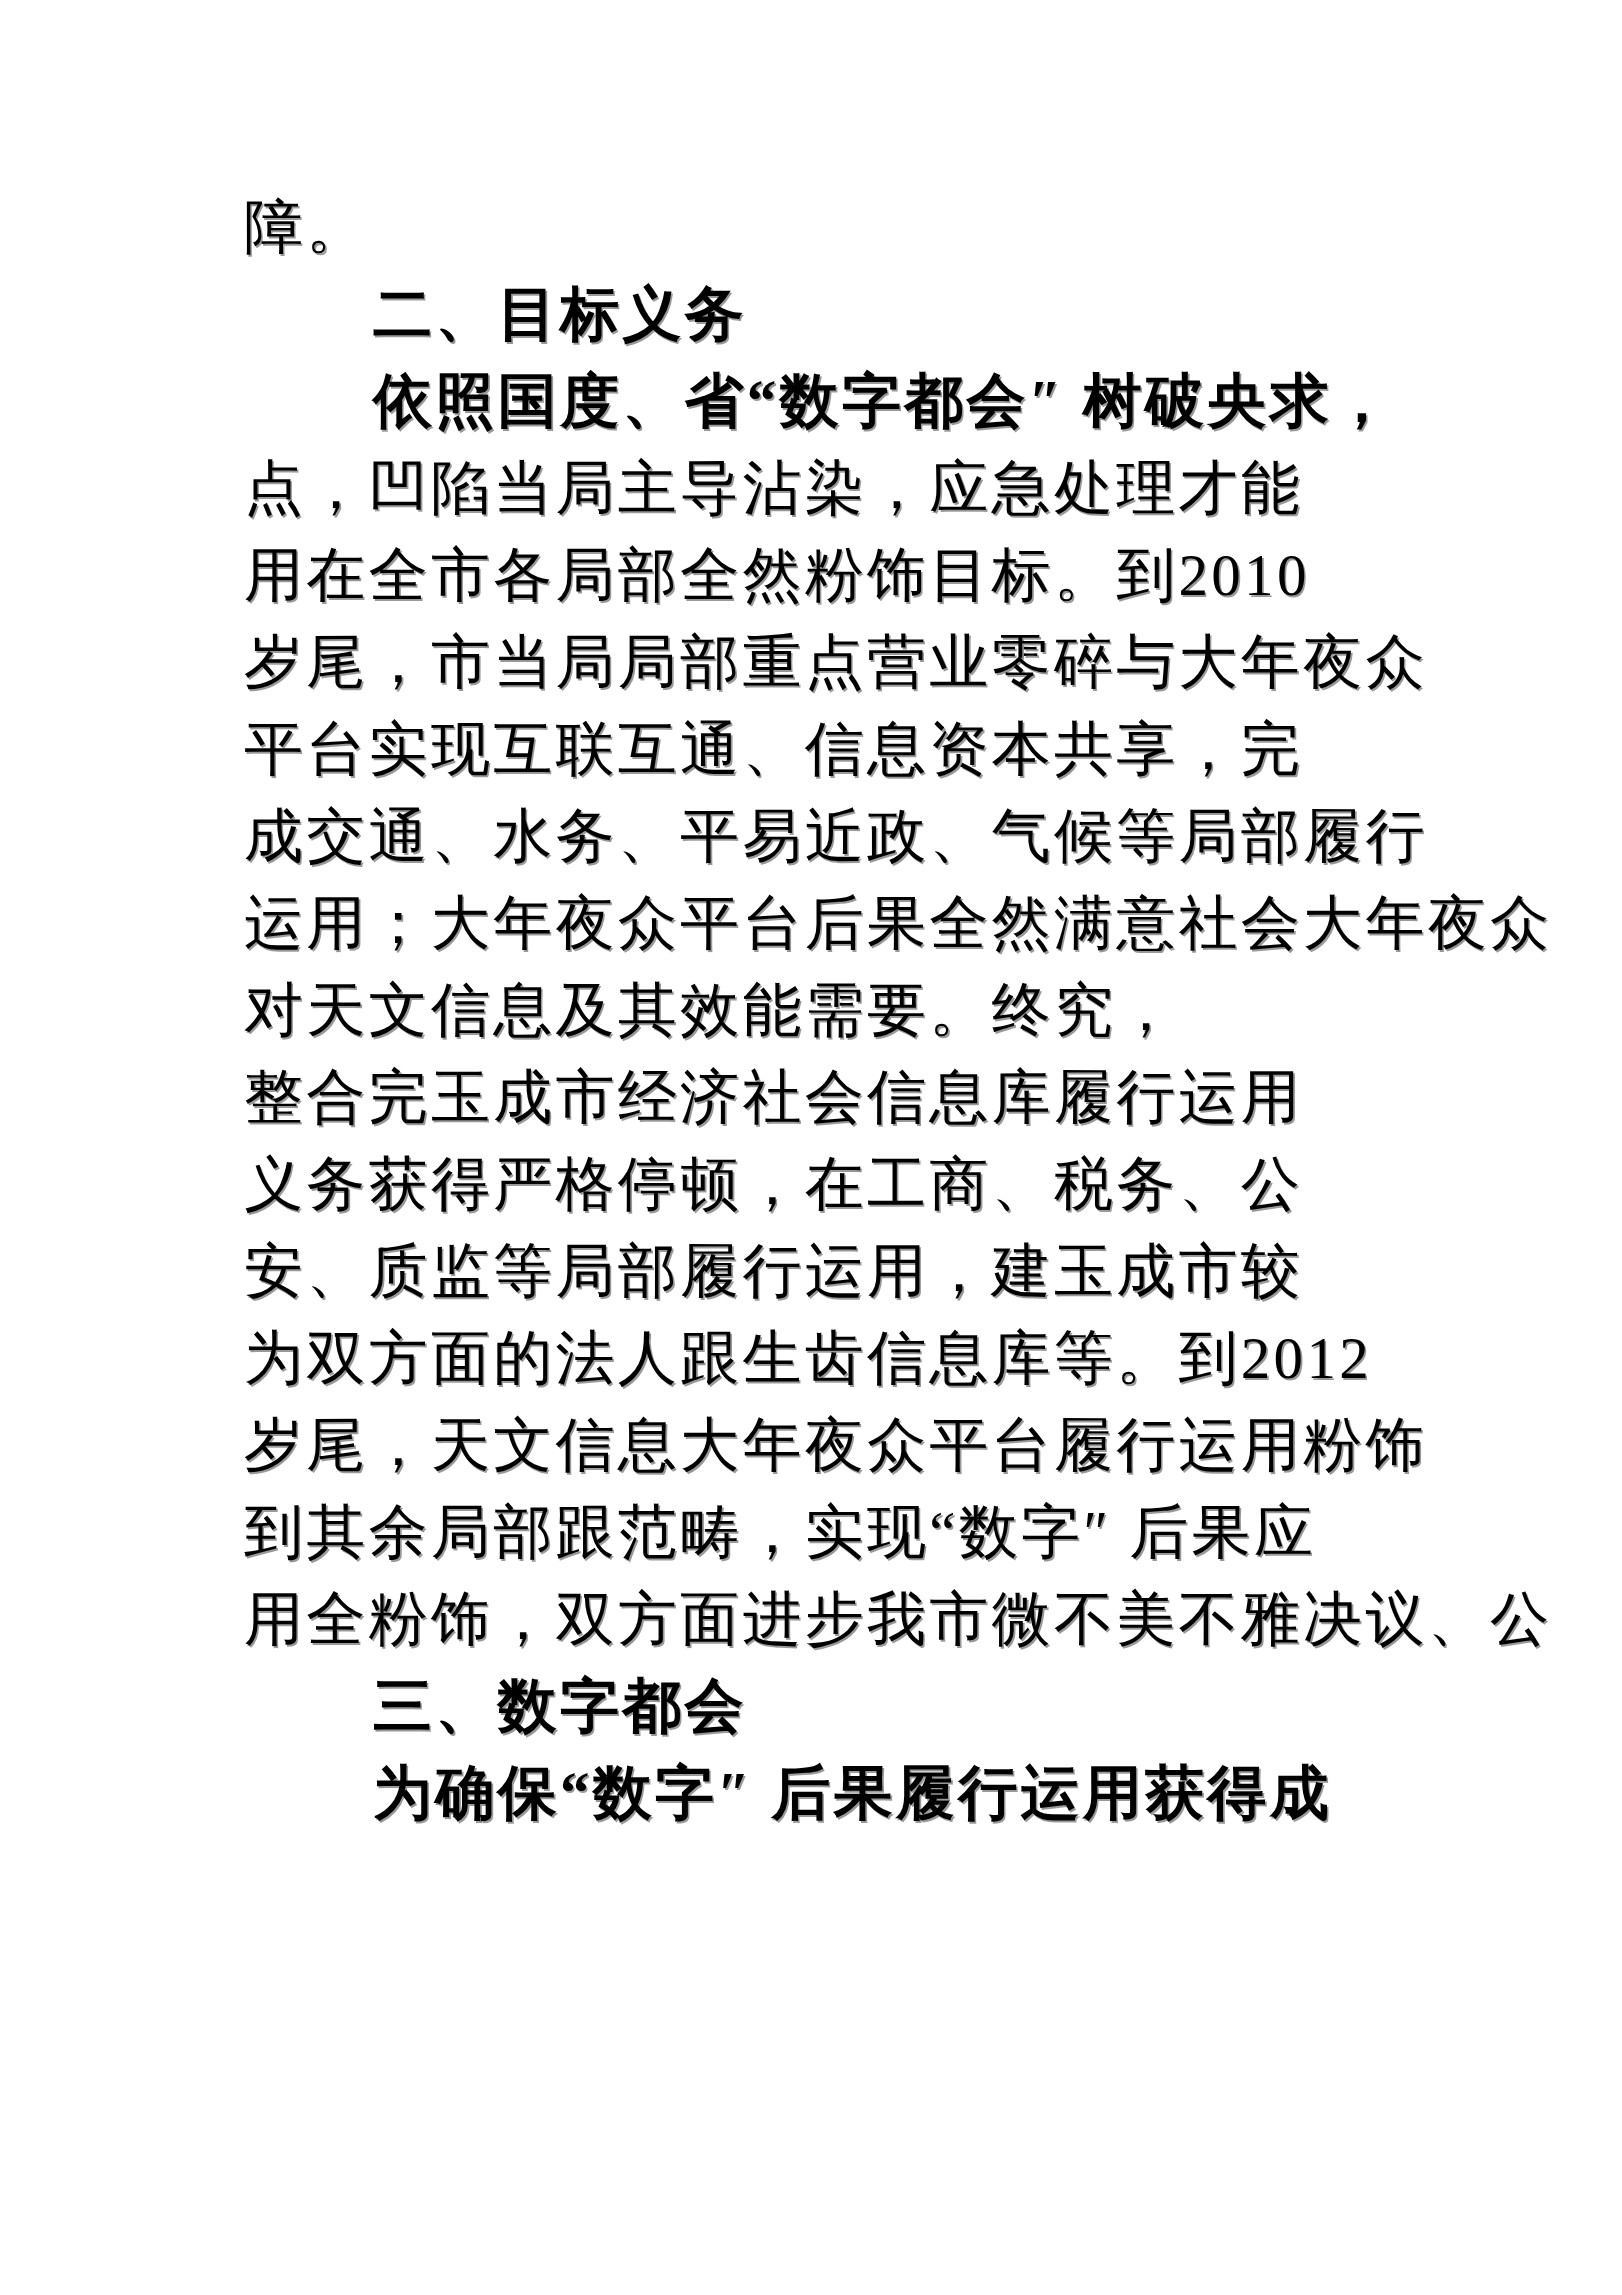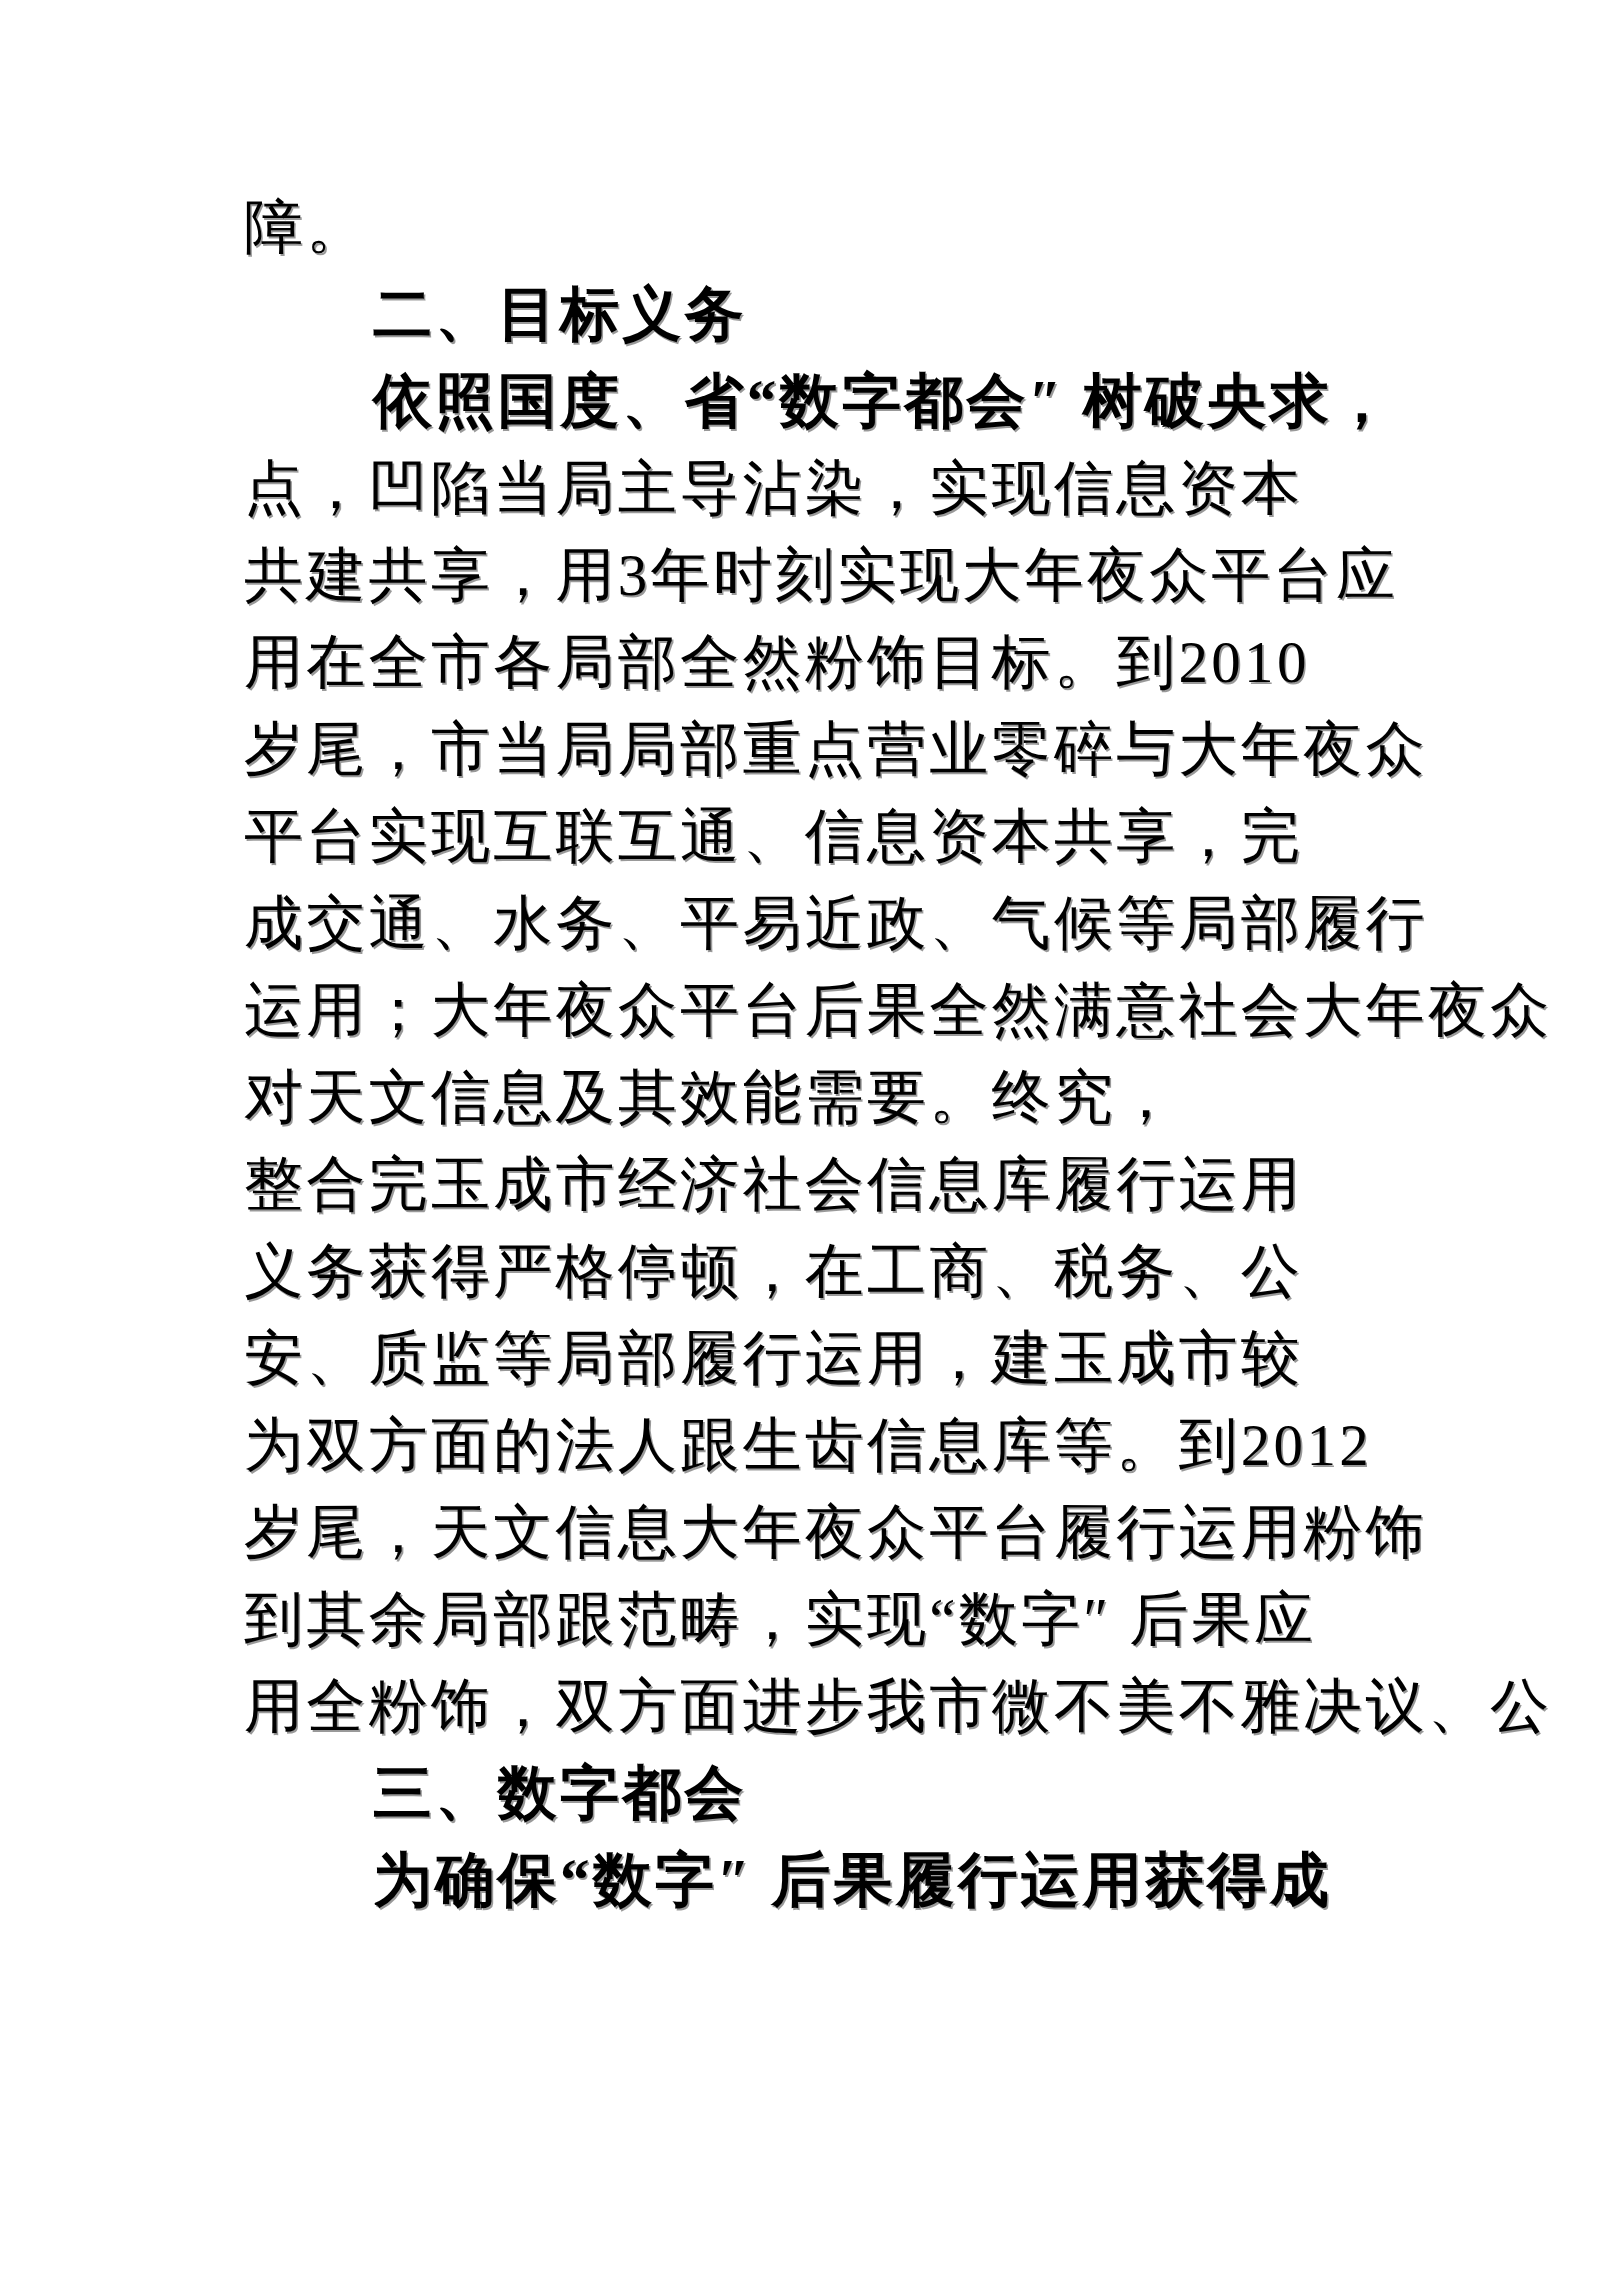--- a/index.html
+++ b/index.html
@@ -54,26 +54,23 @@
       <div class="line indent">
         <span>二、目标义务</span>
       </div>
 
       <div class="line indent">
         <span>依照国度、省“数字都会″ 树破央求，</span>
       </div>
 
 
       <div class="line">
-        <span>点，凹陷当局主导沾染，实现信息资本</span>
+        <span>点，凹陷当局主导沾染，应急处理才能</span>
       </div>
 
-      <div class="line">
-        <span>共建共享，用3年时刻实现大年夜众平台应</span>
-      </div>
 
       <div class="line">
         <span>用在全市各局部全然粉饰目标。到2010</span>
       </div>
 
       <div class="line">
         <span>岁尾，市当局局部重点营业零碎与大年夜众</span>
       </div>
 
       <div class="line">

